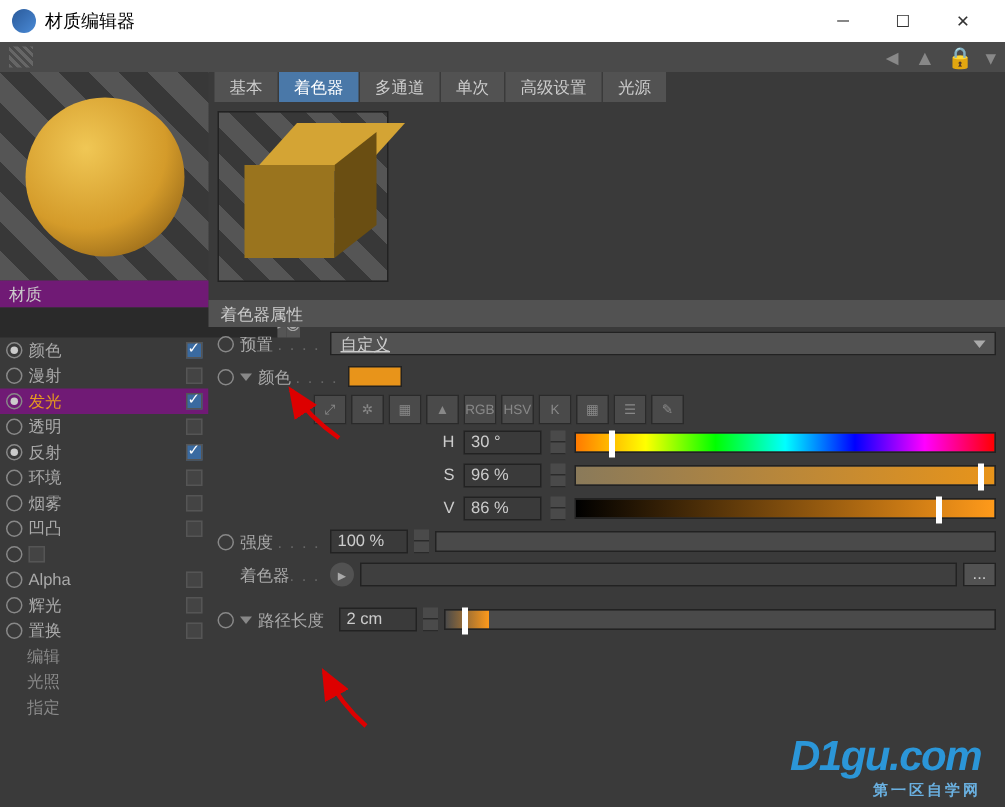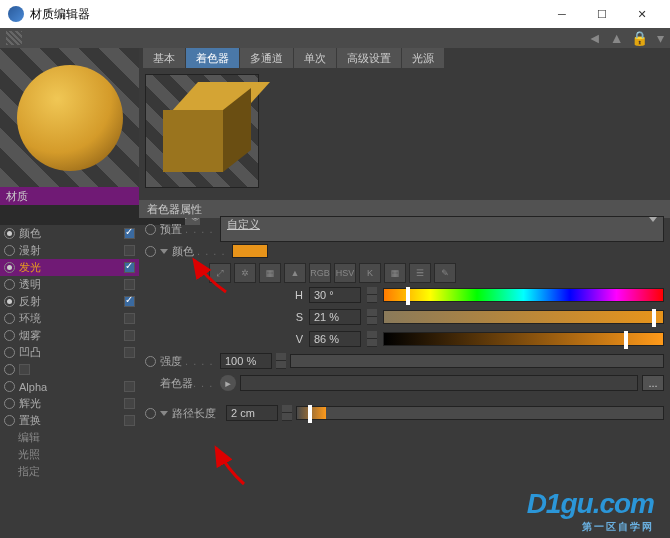--- a/index.html
+++ b/index.html
@@ -40,21 +40,21 @@
 .cube { width:78px; height:78px; position:relative; transform:translateY(4px); }
 .cube .top { position:absolute; width:72px; height:32px; background:#d4a434; transform:skewX(-42deg) translate(8px,-14px); }
 .cube .front { position:absolute; width:60px; height:62px; background:#9a741e; top:14px; left:0; }
 .cube .side { position:absolute; width:28px; height:62px; background:#6a4e12; top:14px; left:60px; transform:skewY(-38deg) translateY(-11px); }
 .sectionhdr { height:18px; background:#525252; padding:2px 8px; color:#ccc; }
 .proprow { display:flex; align-items:center; height:22px; padding:0 6px; gap:4px; }
 .expring { width:11px; height:11px; border:1px solid #888; border-radius:50%; flex-shrink:0; }
 .tri { width:0; height:0; border-left:4px solid transparent; border-right:4px solid transparent; border-top:5px solid #888; flex-shrink:0; }
 .plabel { width:56px; color:#aaa; white-space:nowrap; overflow:hidden; }
 .dots { color:#666; letter-spacing:1px; }
-.dropdown { flex:1; height:26px; background:#525252; border:1px solid #222; display:flex; align-items:flex-start; padding:0 6px; color:#ccc; position:relative;text-decoration:underline; }
+.dropdown { flex:1; height:16px; background:#525252; border:1px solid #222; display:flex; align-items:center; padding:0 6px; color:#ccc; position:relative;text-decoration:underline; }
 .dropdown::after { content:""; position:absolute; right:6px; width:0; height:0; border-left:4px solid transparent; border-right:4px solid transparent; border-top:5px solid #aaa; }
 .swatch { width:36px; height:14px; background:#e8941a; border:1px solid #222; }
 .toolicons { display:flex; gap:3px; margin-left:70px; height:22px; align-items:center; }
 .ticon { width:22px; height:20px; background:#4a4a4a; border:1px solid #2a2a2a; display:flex; align-items:center; justify-content:center; color:#888; font-size:9px; }
 .hsvrow { display:flex; align-items:center; height:22px; padding:0 6px 0 150px; gap:6px; }
 .hsvlbl { width:14px; text-align:right; color:#ccc; }
 .hsvval { width:52px; height:16px; background:#3a3a3a; border:1px solid #222; color:#ccc; padding:0 4px; display:flex; align-items:center; }
 .spin { width:10px; height:16px; background:#4a4a4a; display:flex; flex-direction:column; }
 .spin div { flex:1; border-bottom:1px solid #2a2a2a; }
 .hslider { flex:1; height:14px; position:relative; border:1px solid #222; }
@@ -229,21 +229,21 @@
       <div class="spin">
           <div></div>
           <div></div>
         </div>
       <div class="hslider grad-hue">
           <div class="thumb" id="hth" style="left: 8%;"></div>
         </div>
     </div>
     <div class="hsvrow">
       <div class="hsvlbl">S</div>
-      <div class="hsvval">21 %</div>
+      <div class="hsvval">96 %</div>
       <div class="spin">
           <div></div>
           <div></div>
         </div>
       <div class="hslider grad-s">
           <div class="thumb" id="sth" style="left: 96%;"></div>
         </div>
     </div>
     <div class="hsvrow">
       <div class="hsvlbl">V</div>

